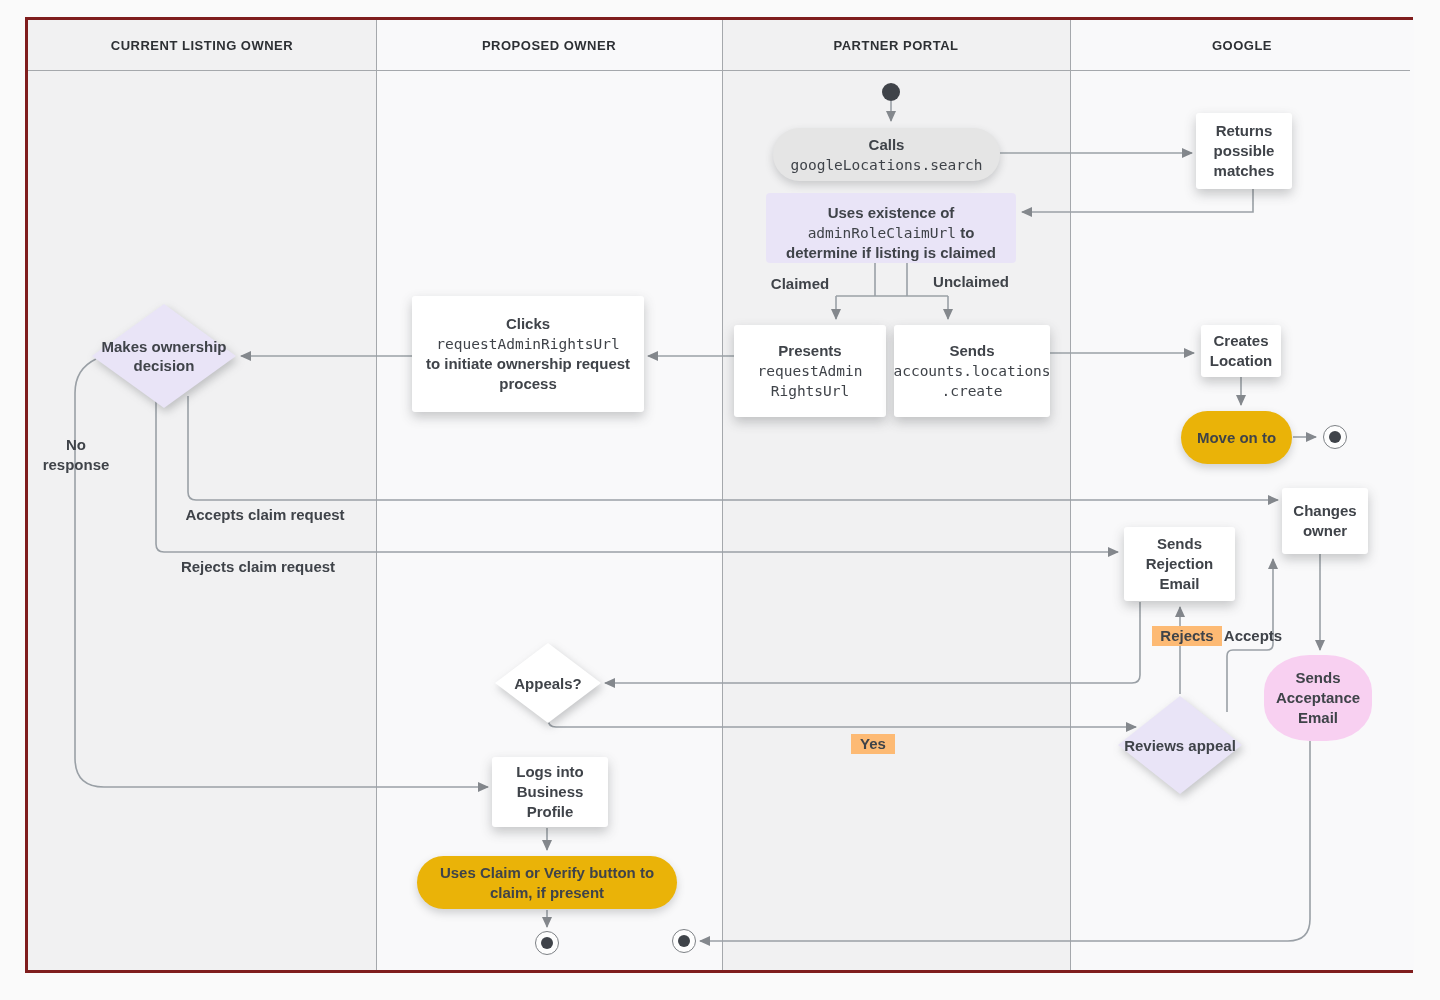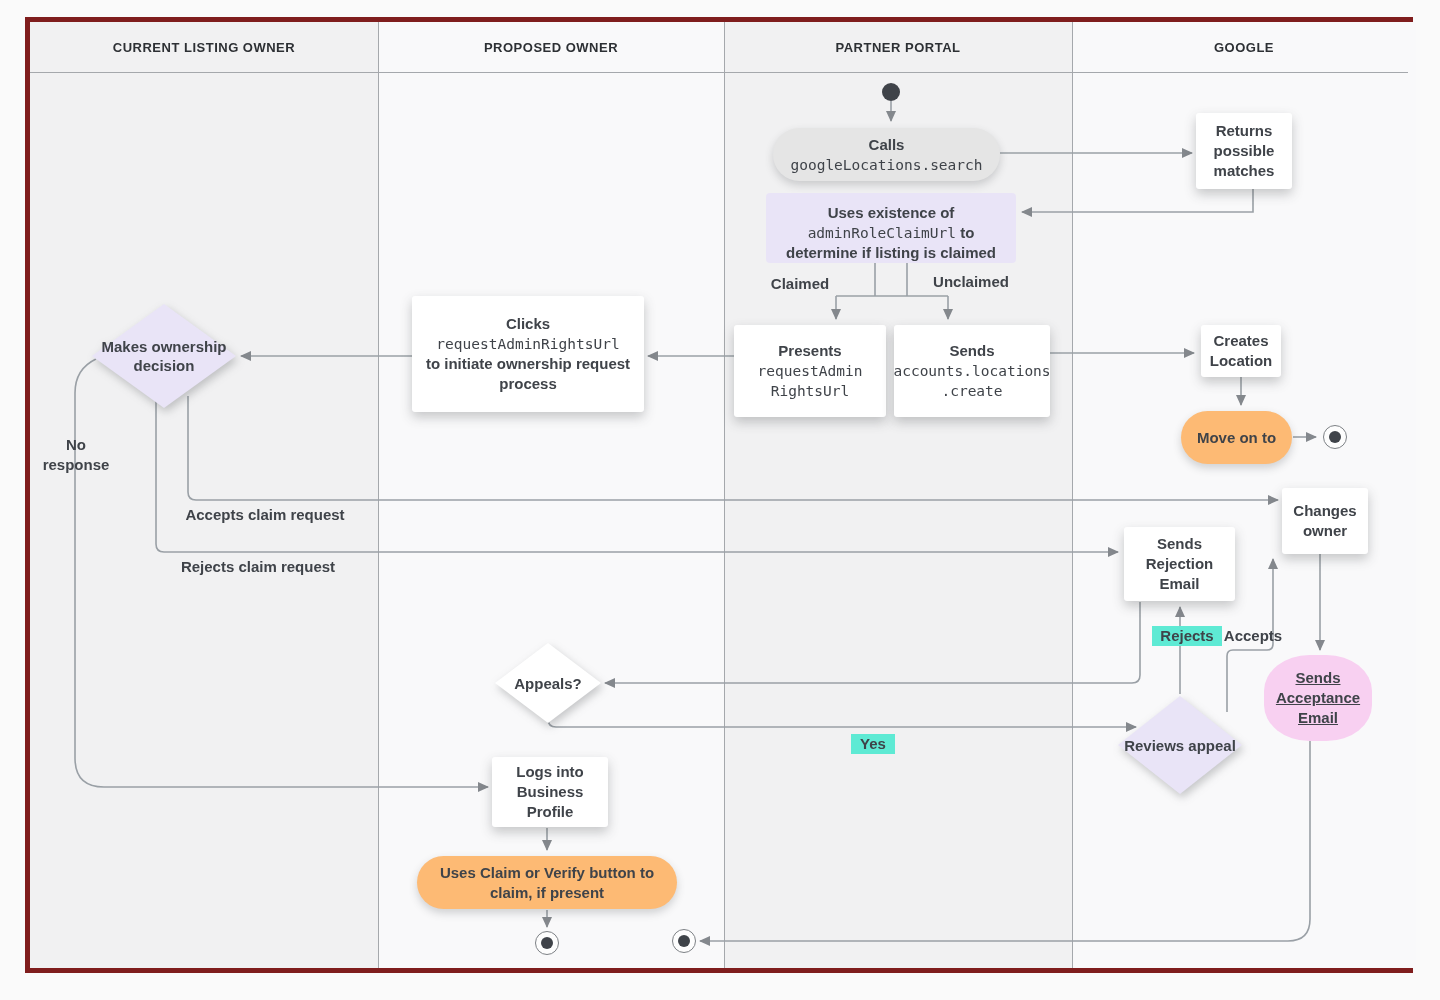--- a/index.html
+++ b/index.html
@@ -1,57 +1,57 @@
 <!DOCTYPE html>
 <html><head>
 <meta charset="utf-8">
 <title>Diagram</title>
 <style>
   html,body{margin:0;padding:0;background:#fafafa;width:1440px;height:1000px;
     font-family:"Liberation Sans",sans-serif;color:#3f4349;}
   #stage{position:relative;width:1440px;height:1000px;overflow:hidden;}
   
   #frame{position:absolute;left:25px;top:17px;width:1388px;height:956px;
-    border:5px solid #7f1d1d;box-sizing:border-box;}
+    border:3px solid #7f1d1d;box-sizing:border-box;}
   .lane{position:absolute;top:0;height:100%;box-sizing:border-box;}
   .lane.dark{background:#f1f1f2;}
   .lane.light{background:#f9f9fa;}
   .lane+.lane{border-left:1px solid #a5a8ac;}
   .hdr{position:absolute;top:0;height:50px;display:flex;align-items:center;justify-content:center;
     font-size:13px;font-weight:700;letter-spacing:.5px;color:#2d3034;box-sizing:border-box;}
   #hdr-rule{position:absolute;left:0;top:50px;width:100%;height:0;border-top:1px solid #a5a8ac;}
   
   #wires{position:absolute;left:0;top:0;z-index:2;}
   
   .node{position:absolute;z-index:3;box-sizing:border-box;display:flex;flex-direction:column;
     align-items:center;justify-content:center;text-align:center;
     font-size:15px;font-weight:700;line-height:20px;color:#3f4349;padding:6px 8px;}
   .box{background:#ffffff;border-radius:3px;box-shadow:0 5px 12px rgba(60,64,67,.28);}
   .pill{border-radius:27px;box-shadow:0 4px 9px rgba(60,64,67,.22);}
   .teal{background:#e5e5e5;}
-  .pinkbg{background:#fdba74;}
+  .pinkbg{background:#eab308;}
   .blob{background:#f8d0f1;border-radius:42%;box-shadow:none;}
   .note{background:#e9e4f7;border-radius:4px;box-shadow:none;}
   code{font-family:"DejaVu Sans Mono",monospace;font-weight:400;font-size:14.5px;}
   .diamond{position:absolute;z-index:3;filter:drop-shadow(2px 4px 4px rgba(60,64,67,.28));}
   .dfill{position:absolute;left:0;top:0;right:0;bottom:0;
     clip-path:polygon(50% 0,100% 50%,50% 100%,0 50%);}
   .dfill.lav{background:#e9e4f7;} .dfill.white{background:#ffffff;}
   .dtext{position:absolute;left:0;top:0;right:0;bottom:0;display:flex;align-items:center;
     justify-content:center;text-align:center;font-size:15px;font-weight:700;line-height:19px;}
   
   .startdot{position:absolute;z-index:3;width:18px;height:18px;border-radius:50%;background:#3f4349;}
   .enddot{position:absolute;z-index:3;width:24px;height:24px;border-radius:50%;background:#fdfdfd;
     border:1.5px solid #7d8185;box-sizing:border-box;}
   .enddot::after{content:"";position:absolute;left:50%;top:50%;width:12px;height:12px;
     margin:-6px 0 0 -6px;border-radius:50%;background:#3f4349;}
   
   .elabel{position:absolute;z-index:4;font-size:15px;font-weight:700;color:#3f4349;
     text-align:center;line-height:20px;}
-  .elabel.bg{background:#5eead4;padding:0 3px;}
+  .elabel.bg{background:#fdba74;padding:0 3px;}
 </style>
 </head>
 <body>
 
 <div id="stage">
 
   <div id="frame">
     <div class="lane dark" style="left:0;width:348px;"></div>
     <div class="lane light" style="left:348px;width:346px;"></div>
     <div class="lane dark" style="left:694px;width:348px;"></div>
@@ -159,21 +159,21 @@
   <div class="diamond" style="left:495px;top:643px;width:106px;height:80px;">
     <div class="dfill white"></div>
     <div class="dtext">Appeals?</div>
   </div>
 
   <div class="diamond" style="left:1118px;top:696px;width:124px;height:98px;">
     <div class="dfill lav"></div>
     <div class="dtext">Reviews appeal</div>
   </div>
 
-  <div class="node blob" style="left:1264px;top:655px;width:108px;height:86px;text-decoration:underline;">
+  <div class="node blob" style="left:1264px;top:655px;width:108px;height:86px;">
     <span>Sends Acceptance Email</span>
   </div>
 
   <div class="node box" style="left:492px;top:757px;width:116px;height:70px;">
     <span>Logs into Business Profile</span>
   </div>
 
   <div class="node pill pinkbg" style="left:417px;top:856px;width:260px;height:53px;">
     <span>Uses Claim or Verify button to claim, if present</span>
   </div>

